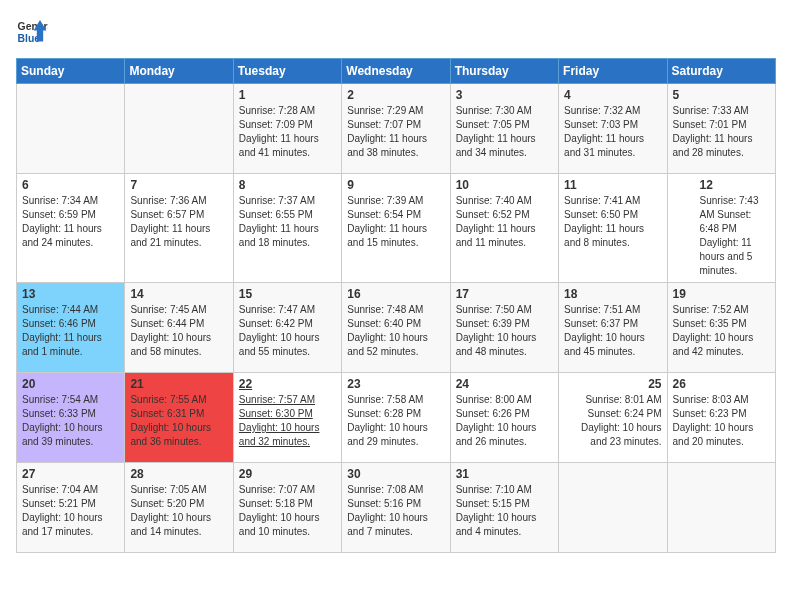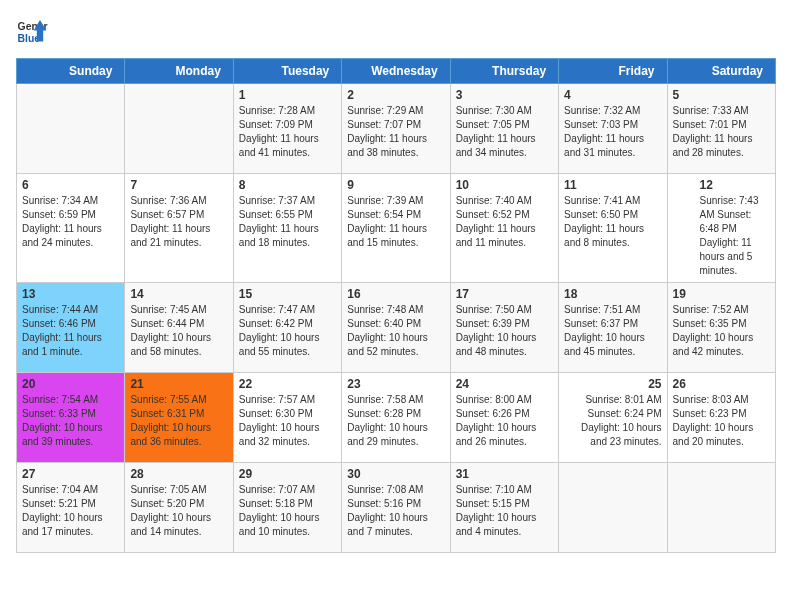--- a/index.html
+++ b/index.html
@@ -40,22 +40,22 @@
     table {
       width: 100%;
       border-collapse: collapse;
       table-layout: fixed;
     }
     th {
       background: #2a72c3;
       color: #fff;
       font-size: 12px;
       font-weight: bold;
-      padding: 5px 12px;
-      text-align: right;
+      padding: 5px 4px;
+      text-align: left;
       border: 1px solid #5a9ed6;
     }
     td {
       border: 1px solid #ccc;
       vertical-align: top;
       padding: 4px 5px;
       font-size: 10.5px;
       color: #333;
       background: #fff;
       height: 90px;
@@ -221,33 +221,33 @@
 Daylight: 10 hours and 45 minutes.</div>
         </td>
         <td style="background: rgb(248, 248, 248); margin-top: 21px;">
           <span class="day-num">19</span>
           <div class="day-info">Sunrise: 7:52 AM
 Sunset: 6:35 PM
 Daylight: 10 hours and 42 minutes.</div>
         </td>
       </tr>
       <tr>
-        <td style="background: #d946ef;">
+        <td style="background: #c4b5fd;">
           <span class="day-num">20</span>
           <div class="day-info">Sunrise: 7:54 AM
 Sunset: 6:33 PM
 Daylight: 10 hours and 39 minutes.</div>
         </td>
-        <td style="background: #f97316; margin-left: 24px;">
+        <td style="background: #ef4444; margin-left: 24px;">
           <span class="day-num">21</span>
           <div class="day-info">Sunrise: 7:55 AM
 Sunset: 6:31 PM
 Daylight: 10 hours and 36 minutes.</div>
         </td>
-        <td style="background: rgb(255, 255, 255);">
+        <td style="background: rgb(255, 255, 255); text-decoration: underline;">
           <span class="day-num">22</span>
           <div class="day-info">Sunrise: 7:57 AM
 Sunset: 6:30 PM
 Daylight: 10 hours and 32 minutes.</div>
         </td>
         <td style="background: rgb(255, 255, 255); margin-left: 24px;">
           <span class="day-num">23</span>
           <div class="day-info">Sunrise: 7:58 AM
 Sunset: 6:28 PM
 Daylight: 10 hours and 29 minutes.</div>

